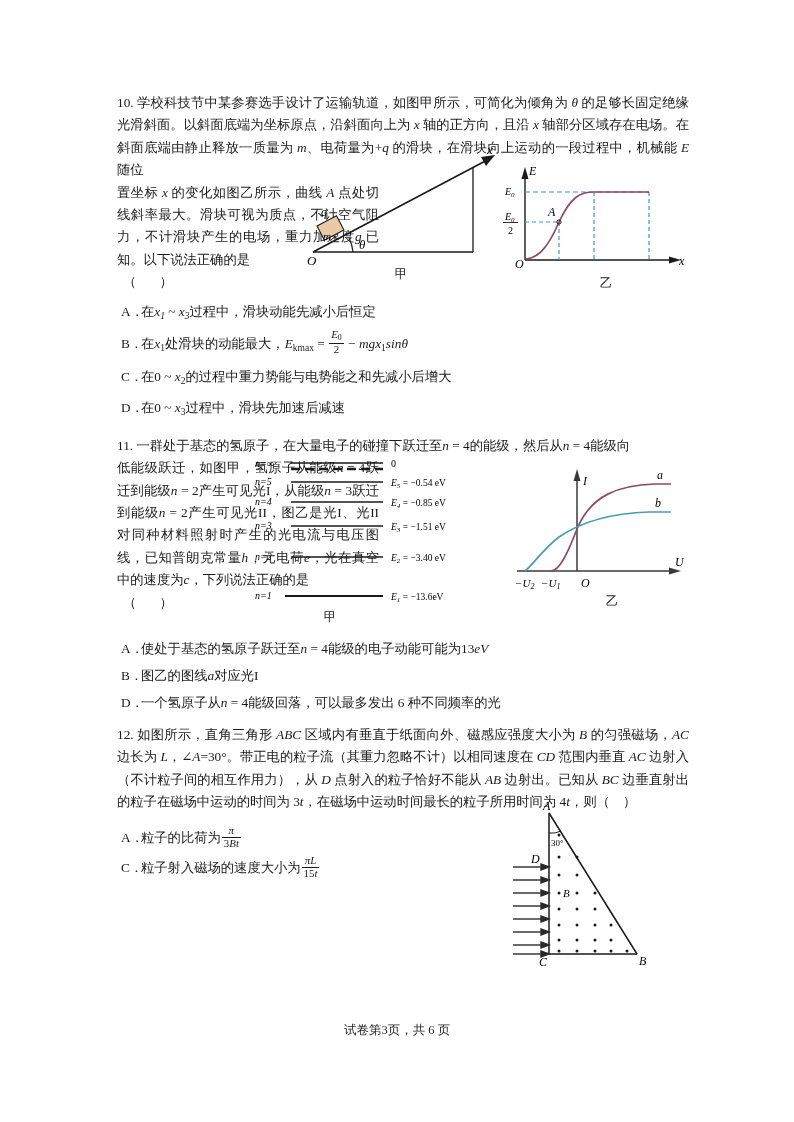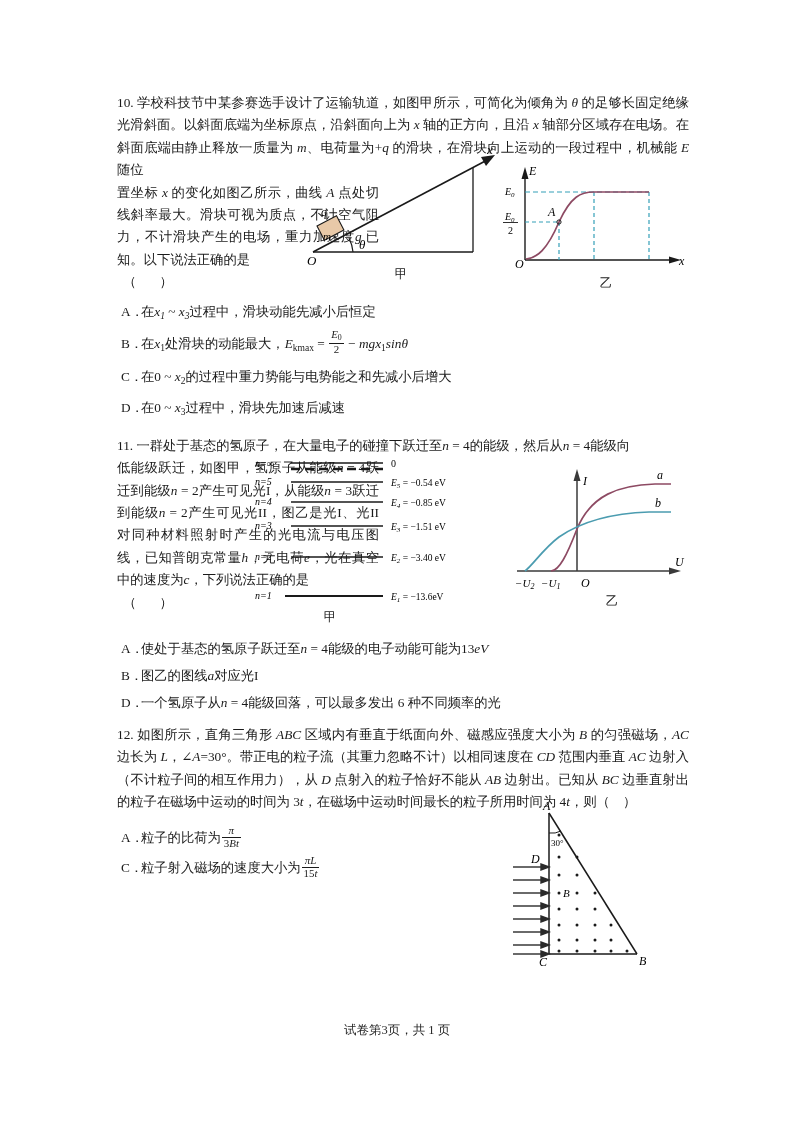--- a/index.html
+++ b/index.html
@@ -340,14 +340,14 @@
               <circle cx="106" cy="152" r="1.5"></circle>
               <circle cx="122" cy="152" r="1.5"></circle>
               <circle cx="138" cy="152" r="1.5"></circle>
         </g>
       </svg>
     </div>
   </div>
 
 </div>
 
-<div class="footer">试卷第3页，共 1 页</div>
+<div class="footer">试卷第3页，共 6 页</div>
 </div>
 
 </body></html>

